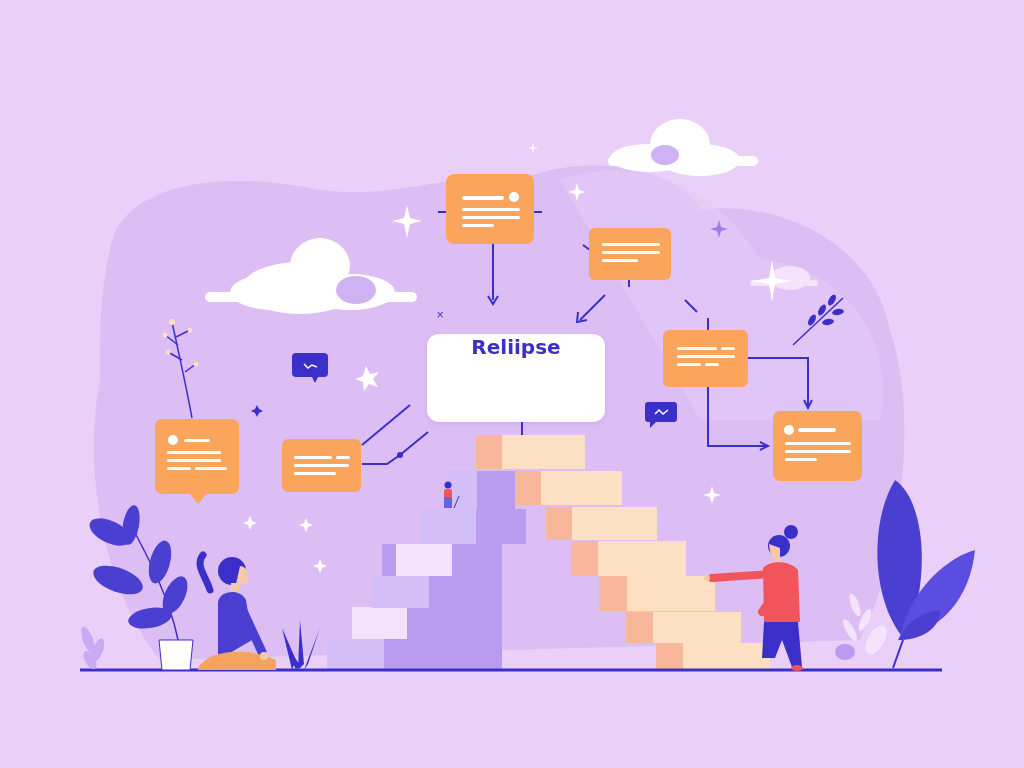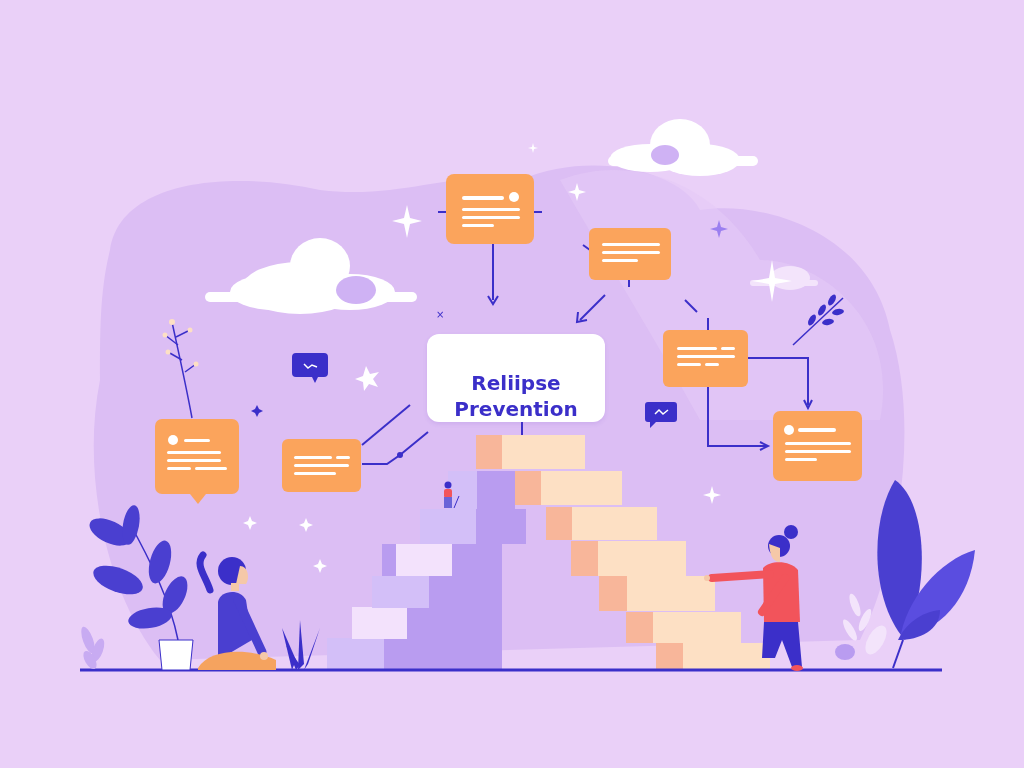--- a/index.html
+++ b/index.html
@@ -1,19 +1,19 @@
 <!DOCTYPE html>
 <html><head>
 <meta charset="utf-8">
 <style>
   html, body { margin:0; padding:0; }
   body { width:1024px; height:768px; overflow:hidden; background:#ead0f8; font-family:"DejaVu Sans", sans-serif; }
   #scene { position:absolute; left:0; top:0; width:1024px; height:768px; }
   .label-box { position:absolute; left:427px; top:334px; width:178px; height:88px; background:#ffffff; border-radius:12px;
-    display:flex; flex-direction:column; align-items:center; justify-content:flex-end; box-shadow:0 2px 4px rgba(120,80,200,0.15); }
+    display:flex; flex-direction:column; align-items:center; justify-content:space-between; box-shadow:0 2px 4px rgba(120,80,200,0.15); }
   .label-box span { color:#3b2fc9; font-weight:bold; font-size:20px; line-height:26px; }
 </style>
 </head>
 <body>
 
 <svg id="scene" viewBox="0 0 1024 768" xmlns="http://www.w3.org/2000/svg">
 
   <path d="M110 250 C120 180 230 170 320 190 C400 200 450 170 520 180 C590 150 680 170 700 210 C760 200 870 230 890 330 C920 420 900 560 860 640 L160 660 C110 600 80 480 100 380 C100 330 100 290 110 250 Z" fill="#dcbef4"></path>
   <path d="M560 180 C640 150 720 190 760 260 C820 260 900 320 880 420 L700 420 C650 330 600 250 560 180 Z" fill="#e4c9f7" opacity="0.6"></path>
 
@@ -251,14 +251,13 @@
     <ellipse cx="855" cy="605" rx="4" ry="12" transform="rotate(-20 855 605)"></ellipse>
     <ellipse cx="865" cy="620" rx="4" ry="12" transform="rotate(25 865 620)"></ellipse>
     <ellipse cx="850" cy="630" rx="4" ry="12" transform="rotate(-30 850 630)"></ellipse>
     <ellipse cx="876" cy="640" rx="8" ry="16" transform="rotate(30 876 640)"></ellipse>
     <ellipse cx="845" cy="652" rx="10" ry="8" fill="#b99cf0"></ellipse>
   </g>
 </svg>
 
 <div class="label-box">
   <span>Reliipse</span>
-  <span>Prevention</span>
 </div>
 
 </body></html>

